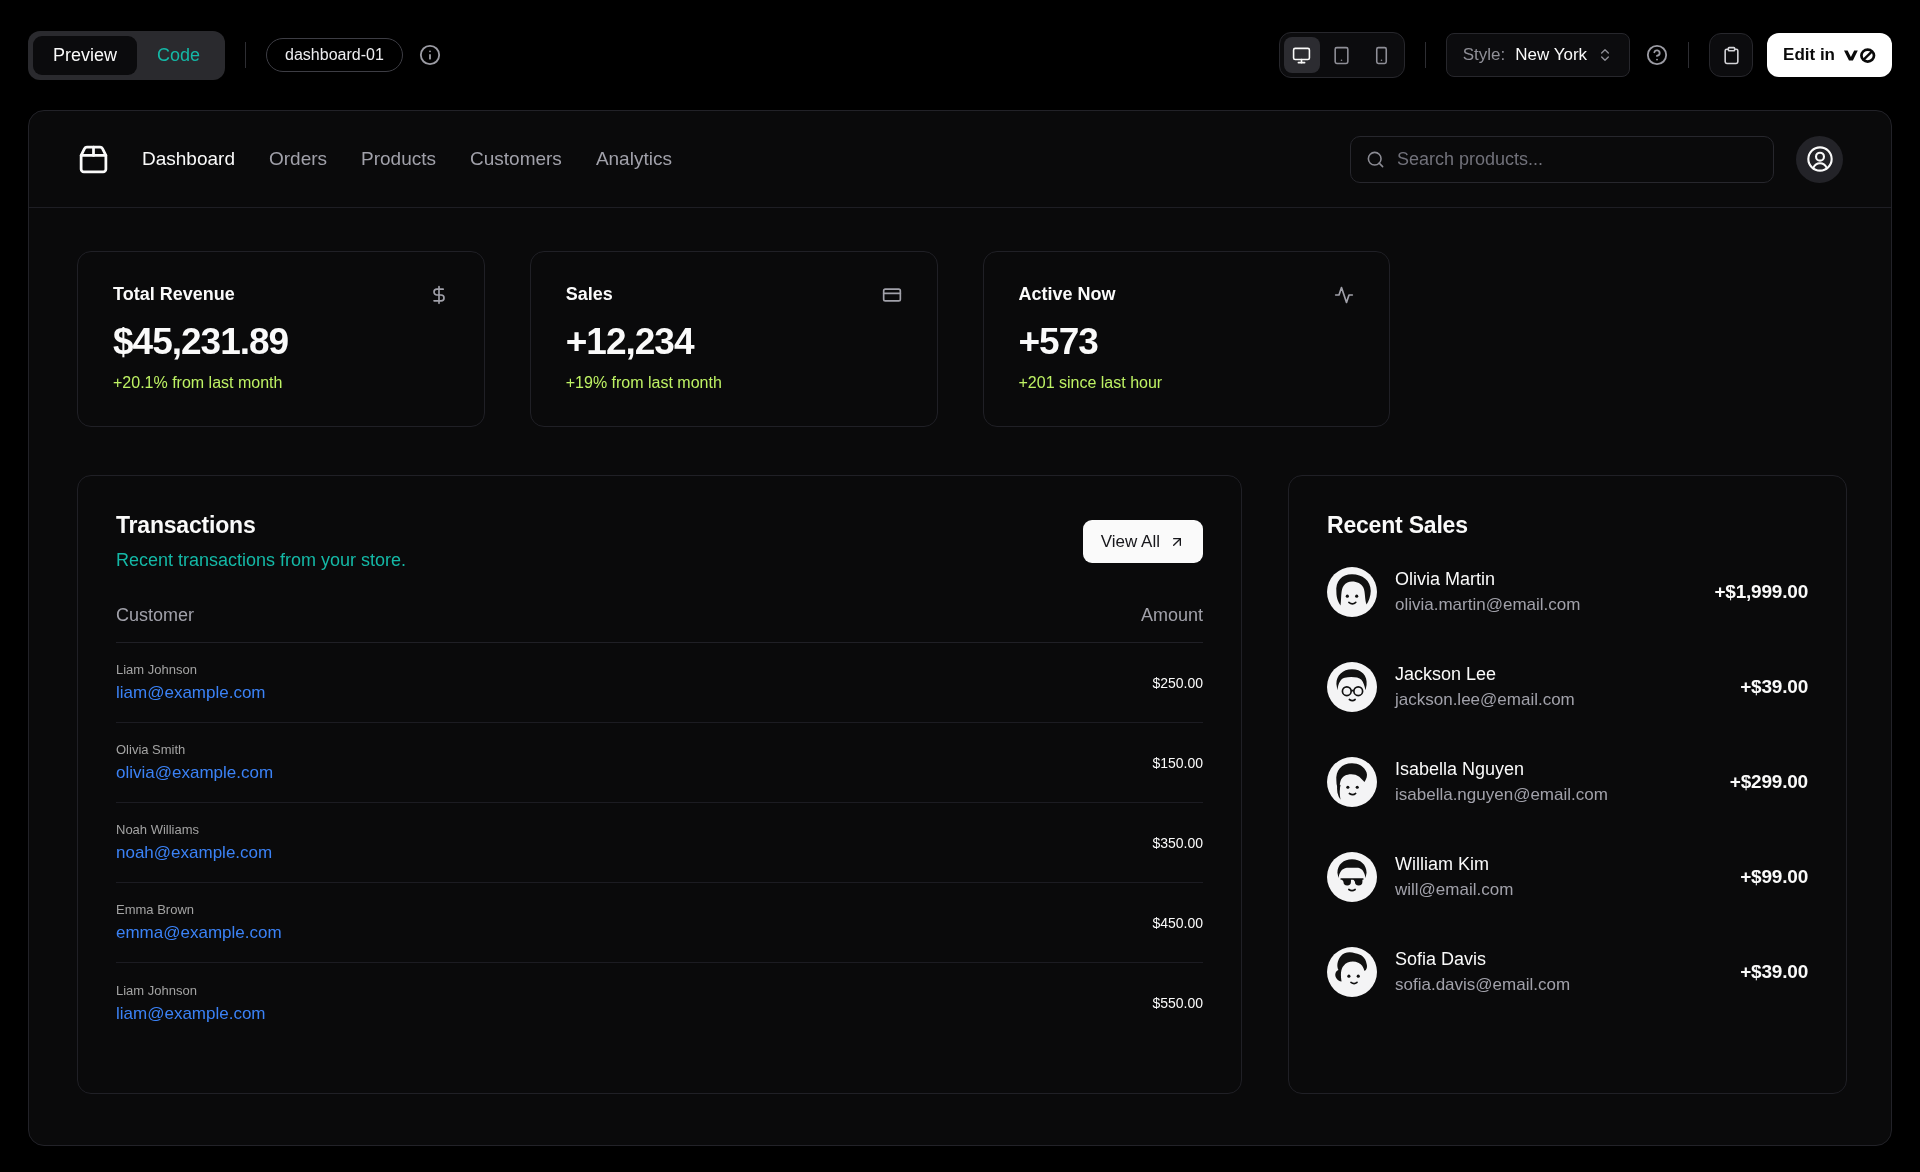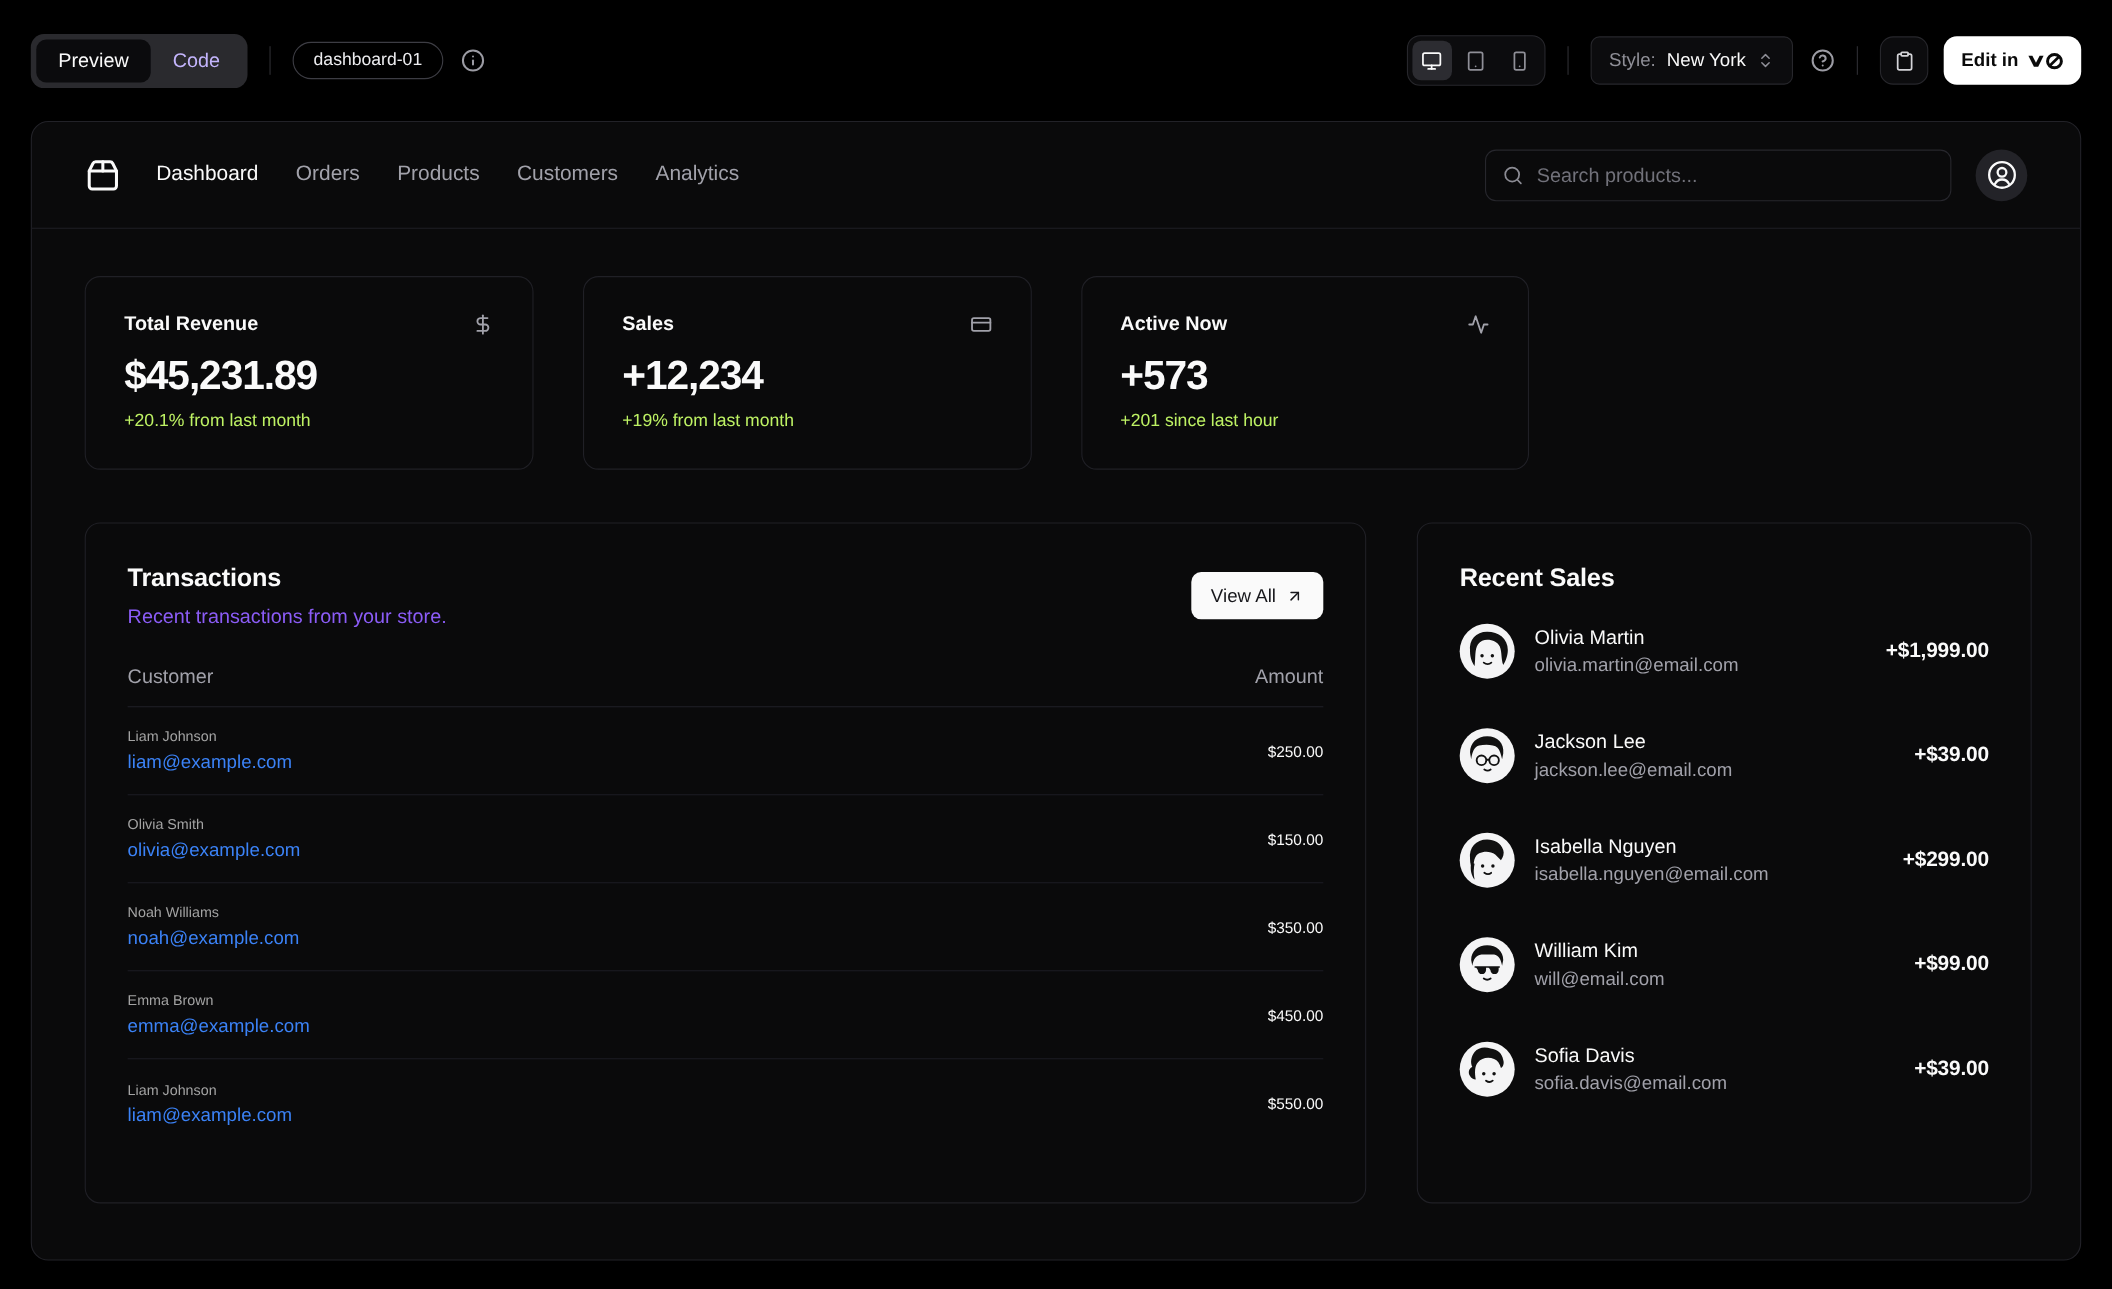--- a/index.html
+++ b/index.html
@@ -6,21 +6,21 @@
   html,body { width:1920px; height:1172px; background:#000; overflow:hidden;
     font-family:"Liberation Sans","DejaVu Sans",sans-serif; color:#fafafa; }
 
   
   .toolbar { height:110px; display:flex; align-items:center; padding:0 28px; }
   .tb-left, .tb-right { display:flex; align-items:center; }
   .tb-right { margin-left:auto; }
   .vsep { width:1px; height:26px; background:#2e2e33; margin:0 20px; }
 
   .seg-group { display:flex; background:#2a2a2e; border-radius:12px; padding:5px; }
-  .seg { border:none; background:transparent; color:#c4b5fd; font-size:18px; font-weight:500;
+  .seg { border:none; background:transparent; color:#14b8a6; font-size:18px; font-weight:500;
     padding:9px 20px; border-radius:9px; cursor:pointer; font-family:inherit; }
   .seg.active { background:#0b0b0d; color:#fafafa; }
 
   .badge { border:1px solid #3d3d44; border-radius:999px; padding:7px 18px;
     font-size:16px; font-weight:500; color:#ededf0; }
 
   .icon-btn { background:transparent; border:none; color:#9b9ba3; display:flex;
     align-items:center; justify-content:center; cursor:pointer; }
   .tb-left .icon-btn { margin-left:16px; }
 
@@ -69,21 +69,21 @@
   .stat-title { font-size:18px; font-weight:700; color:#fafafa; }
   .stat-icon { color:#a1a1aa; display:flex; }
   .stat-value { font-size:37px; font-weight:700; letter-spacing:-1px; margin-top:16px; }
   .stat-change { font-size:16px; color:#bef264; margin-top:11px; }
 
   
   .lower { display:grid; grid-template-columns:1165px 559px; gap:46px; }
   .card { border:1px solid #202026; border-radius:14px; background:#0a0a0b; position:relative; }
   .tx-card { padding:36px 38px; height:619px; }
   .card-title { font-size:23px; font-weight:600; letter-spacing:-0.2px; }
-  .card-desc { font-size:18px; color:#8b5cf6; margin-top:11px; }
+  .card-desc { font-size:18px; color:#14b8a6; margin-top:11px; }
   .view-all { position:absolute; top:44px; right:38px; display:flex; align-items:center; gap:9px;
     height:43px; padding:0 18px; background:#fafafa; color:#17171b; border:none; border-radius:9px;
     font-size:17px; font-weight:500; cursor:pointer; font-family:inherit; }
 
   .table { margin-top:34px; }
   .thead { display:flex; justify-content:space-between; padding-bottom:16px;
     border-bottom:1px solid #202026; color:#a1a1aa; font-size:18px; }
   .trow { height:80px; display:flex; align-items:center; justify-content:space-between;
     border-bottom:1px solid #1c1c22; }
   .trow:last-child { border-bottom:none; }

